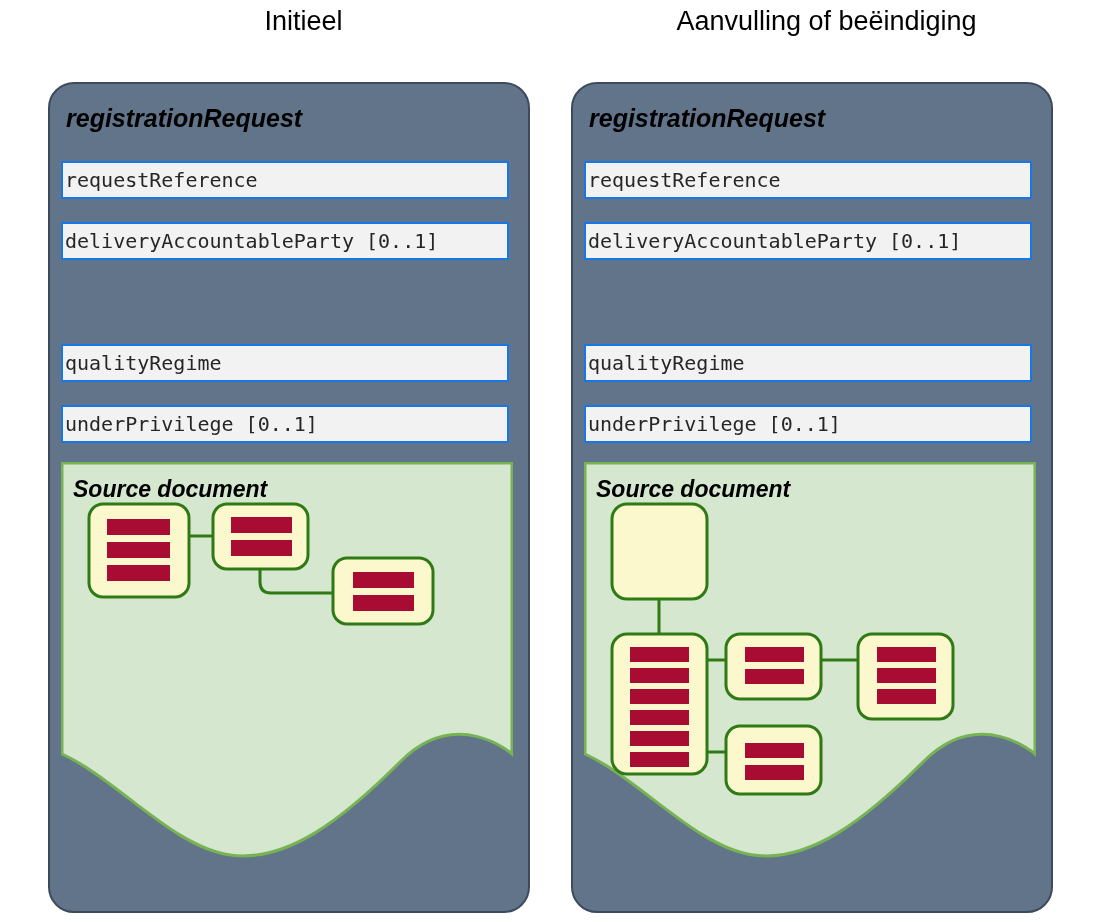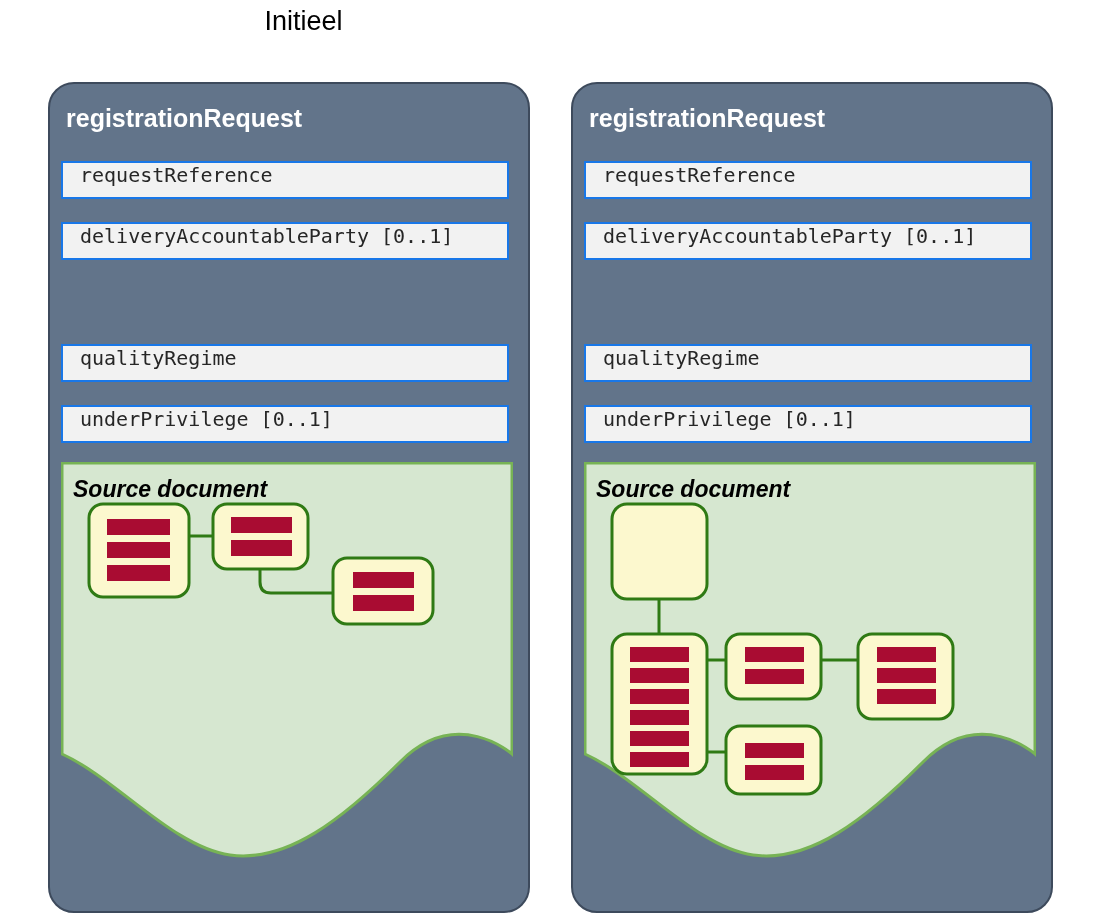--- a/index.html
+++ b/index.html
@@ -50,37 +50,38 @@
     box-sizing: border-box;
     overflow: hidden;
   }
 
   .card-title {
     position: absolute;
     top: 20px;
     left: 16px;
     font-size: 25px;
     font-weight: bold;
-    color: #ffffff;
+    font-style: italic;
+    color: #000000;
     font-family: "Liberation Sans", sans-serif;
     white-space: nowrap;
   }
 
   
   .field {
     position: absolute;
     left: 11px;
     width: 448px;
     height: 38px;
     background: #f2f2f2;
     border: 2px solid #1877e8;
     box-sizing: border-box;
     display: flex;
-    align-items: flex-start;
-    padding-left: 17px;
+    align-items: center;
+    padding-left: 2px;
   }
   .field-label {
     font-family: "DejaVu Sans Mono", monospace;
     font-size: 20px;
     color: #262626;
     white-space: nowrap;
   }
   .field-spacer {
     background: transparent;
     border: none;
@@ -182,20 +183,21 @@
           <rect x="292" y="133" width="61" height="16" fill="#a90c32"></rect>
         </g>
       </svg>
     </div>
 
   </div>
 </div>
 
 <div class="column right">
 
+  <div class="col-title">Aanvulling of beëindiging</div>
 
   <div class="card">
 
     <div class="card-title">registrationRequest</div>
 
     <div class="field" style="top:77px">
       <span class="field-label">requestReference</span>
     </div>
     <div class="field" style="top:138px">
       <span class="field-label">deliveryAccountableParty [0..1]</span>

